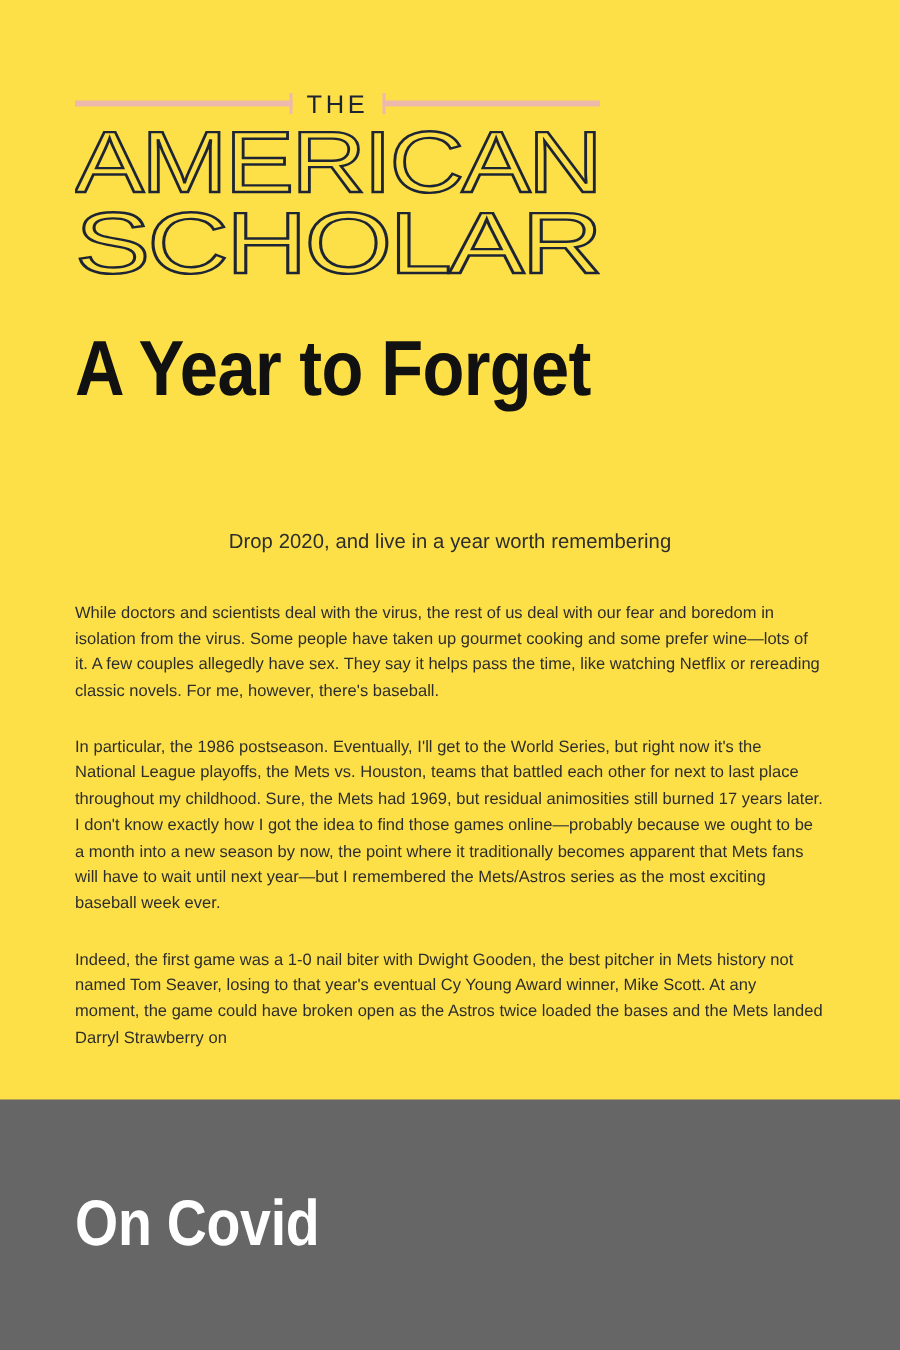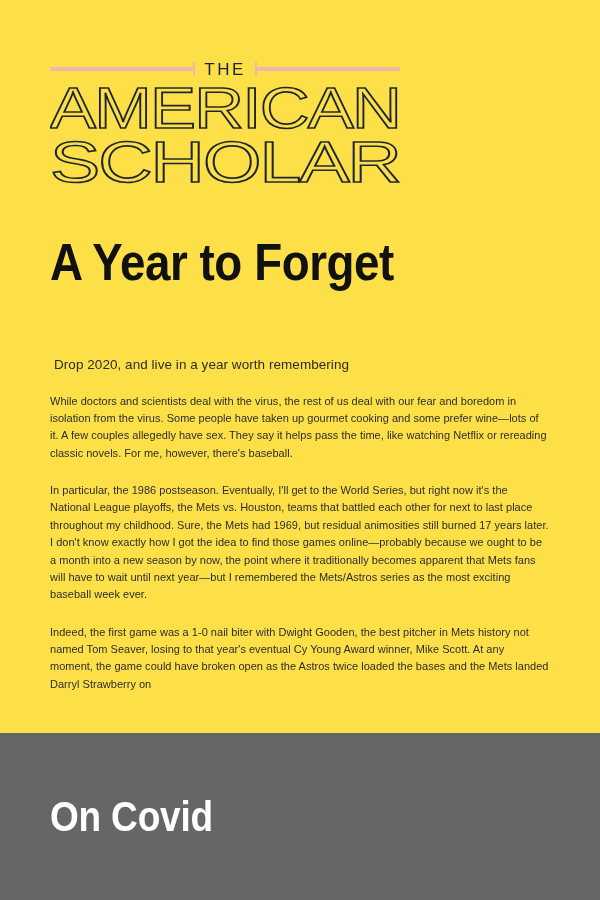--- a/index.html
+++ b/index.html
@@ -75,43 +75,44 @@
   .logo-word .inline-letter {
     fill: none;
     stroke: #1d2433;
     stroke-width: 1.6;
   }
 
   
   .article {
     position: absolute;
     left: 50px;
-    top: 236px;
+    top: 220px;
     width: 500px;
   }
 
   .headline {
     margin: 0;
     font-family: "Liberation Sans Narrow", "Liberation Sans", sans-serif;
     font-weight: bold;
     font-size: 52px;
     line-height: 1.02;
     letter-spacing: -0.5px;
     color: #111111;
     transform: scaleX(0.88);
     transform-origin: left center;
   }
 
   .deck {
-    margin: 4px;
+    margin: 16px;
     padding-top: 62px;
     font-size: 13.5px;
     line-height: 1.45;
     color: #2d2d2d;
     letter-spacing: 0.05px;
+    text-align: center;
   }
 
   .body-copy {
     padding-top: 14px;
   }
   .body-copy p {
     margin: 0 0 20px 0;
     font-size: 11px;
     line-height: 1.58;
     color: #2d2d2d;

